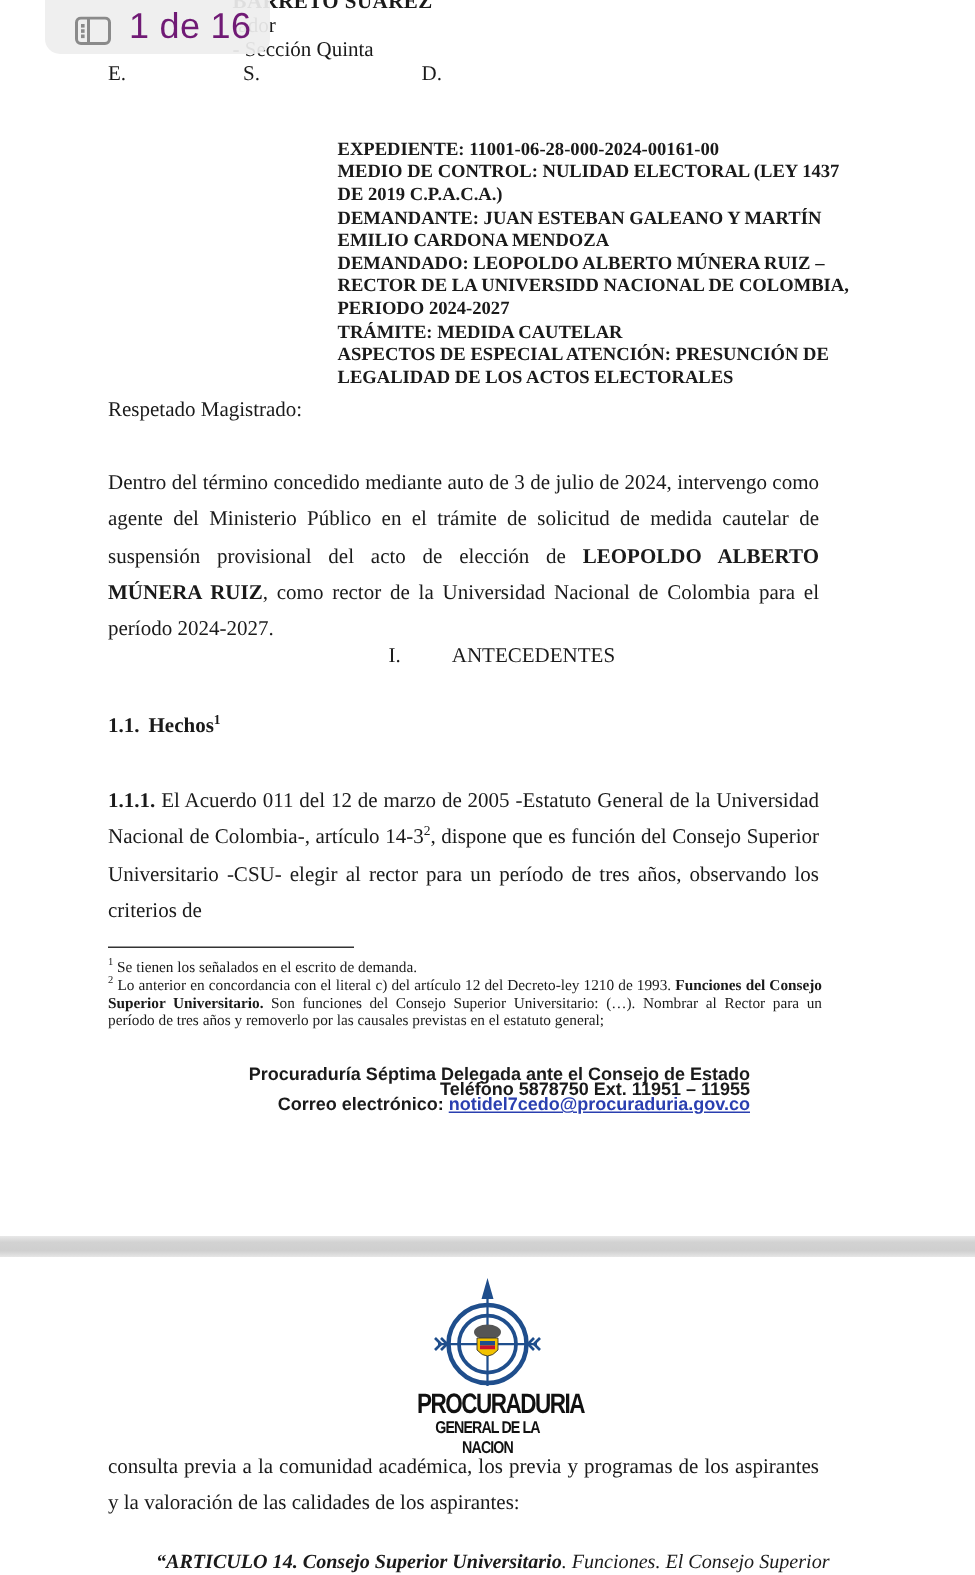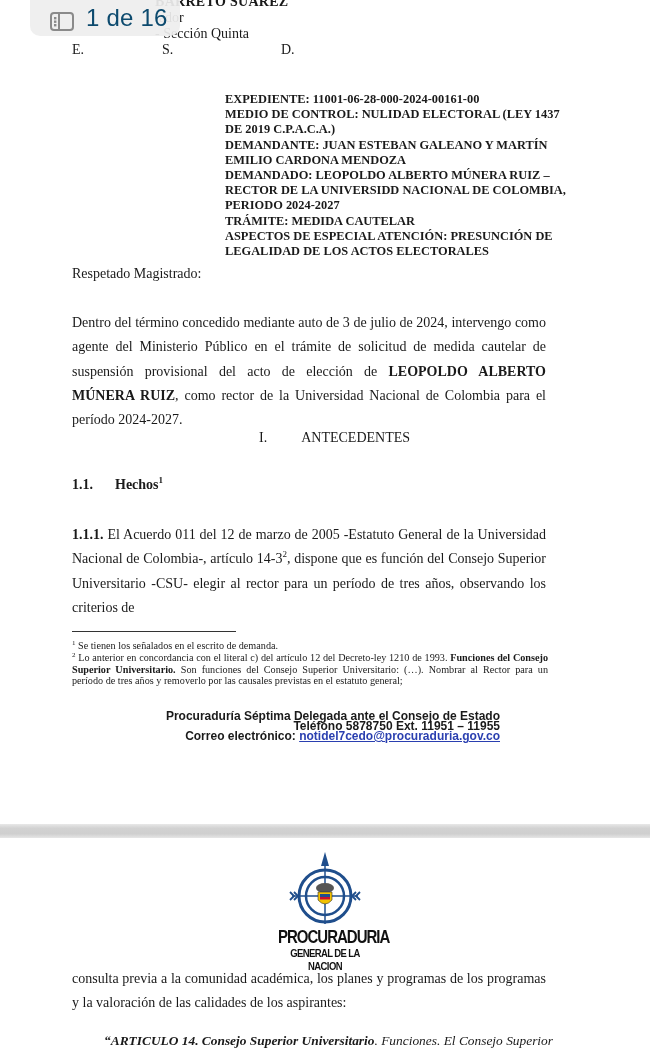--- a/index.html
+++ b/index.html
@@ -30,21 +30,21 @@
   .para {
     left: 72px; width: 474px; font-size: 14px; line-height: 24.3px;
     text-align: justify;
   }
   .para1 { top: 311px; }
   .para3 { top: 523px; }
   .para-last { top: 967px; }
   .sec-title { left: 259px; top: 430px; font-size: 14px; font-weight: normal; }
   .sec-title span.t { margin-left: 34px; }
   .sub-title { left: 72px; top: 477px; font-size: 14px; font-weight: bold; }
-  .sub-title span.t { margin-left: 22px; }
+  .sub-title span.t { margin-left: 6px; }
   sup { font-size: 9px; vertical-align: super; line-height: 0; }
   .fn-rule { left: 72px; top: 631px; width: 164px; height: 1px; background: #333; }
   .fn { left: 72px; width: 476px; font-size: 10.2px; line-height: 11.6px; text-align: justify; }
   .fn1 { top: 640px; }
   .fn2 { top: 652px; }
   .fn sup { font-size: 7px; }
   .footer {
     left: 150px; top: 711px; width: 350px; text-align: right;
     font-family: "Liberation Sans", "DejaVu Sans", sans-serif; font-weight: bold;
     font-size: 12px; line-height: 10px; color: #1a1a1a;
@@ -62,21 +62,21 @@
     font-size: 9.5px; letter-spacing: -0.6px; transform: scaleY(1.2); color: #111;
   }
   .quote {
     left: 104px; top: 1033px; font-size: 13.4px; font-style: italic; white-space: nowrap;
   }
   .page-pill {
     position: absolute; left: 30px; top: 0; width: 150px; height: 36px;
     background: rgba(238,238,238,0.93); border-radius: 0 0 10px 10px;
     display: flex; align-items: center;
     font-family: "Liberation Sans", "DejaVu Sans", sans-serif;
-    color: #0c4a6e; font-size: 24px;
+    color: #701a75; font-size: 24px;
   }
   .page-pill .ico { margin-left: 20px; width: 24px; height: 19px; position: relative; }
   .page-pill .lbl { margin-left: 12px; letter-spacing: 0.2px; }
 </style>
 </head>
 <body>
 
 <div class="page page1">
   <div class="abs hdr-name">BARRETO SUÁREZ</div>
   <div class="abs hdr-role">iador</div>
@@ -135,21 +135,21 @@
       <ellipse cx="45" cy="36" rx="9" ry="5" fill="#555"></ellipse>
       <path d="M38,40 h14 v8 q-7,8 -14,0 z" fill="#f2c200" stroke="#333" stroke-width="0.6"></path>
       <rect x="40" y="42" width="10" height="3" fill="#1f4e8c"></rect>
       <rect x="40" y="45" width="10" height="2.5" fill="#c8102e"></rect>
     </svg>
     <div class="logo-text1">PROCURADURIA</div>
     <div class="logo-text2">GENERAL DE LA NACION</div>
   </div>
 </div>
 
-<div class="abs para para-last">consulta previa a la comunidad académica, los planes y programas de los programas y la valoración de las calidades de los aspirantes:</div>
+<div class="abs para para-last">consulta previa a la comunidad académica, los previa y programas de los aspirantes y la valoración de las calidades de los aspirantes:</div>
 <div class="abs quote"><b>“ARTICULO 14. Consejo Superior Universitario</b><span>. Funciones. El Consejo Superior</span></div>
 
 <div class="page-pill">
   <span class="ico">
     <svg width="24" height="19" viewBox="0 0 24 19">
       <rect x="1" y="1" width="22" height="17" rx="3" fill="none" stroke="#8a8a8a" stroke-width="2"></rect>
       <line x1="9" y1="1" x2="9" y2="18" stroke="#8a8a8a" stroke-width="2"></line>
       <rect x="4" y="5" width="2.4" height="2.4" fill="#8a8a8a"></rect>
       <rect x="4" y="8.5" width="2.4" height="2.4" fill="#8a8a8a"></rect>
       <rect x="4" y="12" width="2.4" height="2.4" fill="#8a8a8a"></rect>

